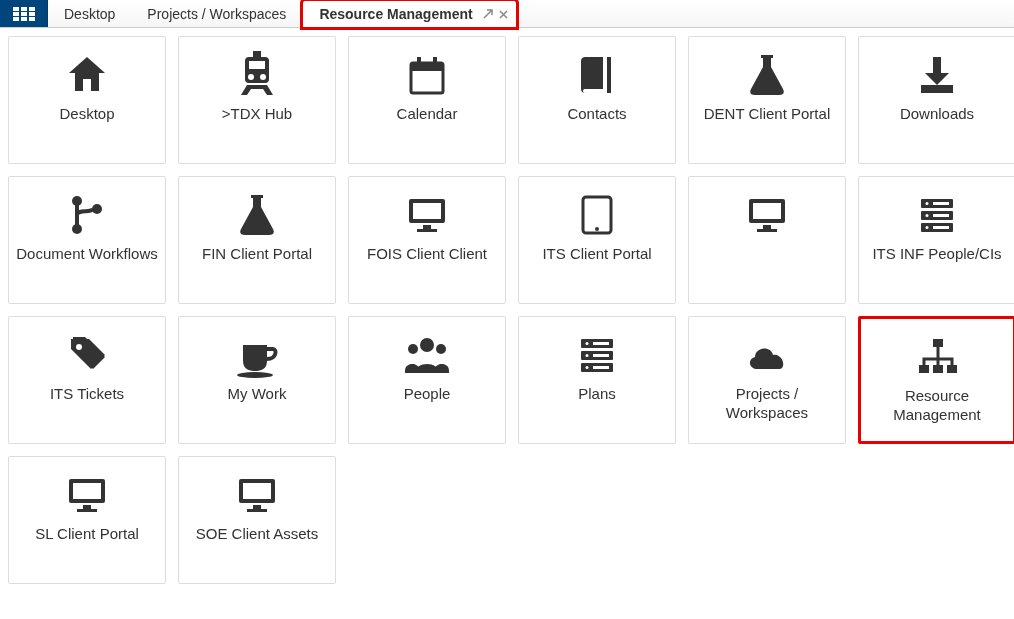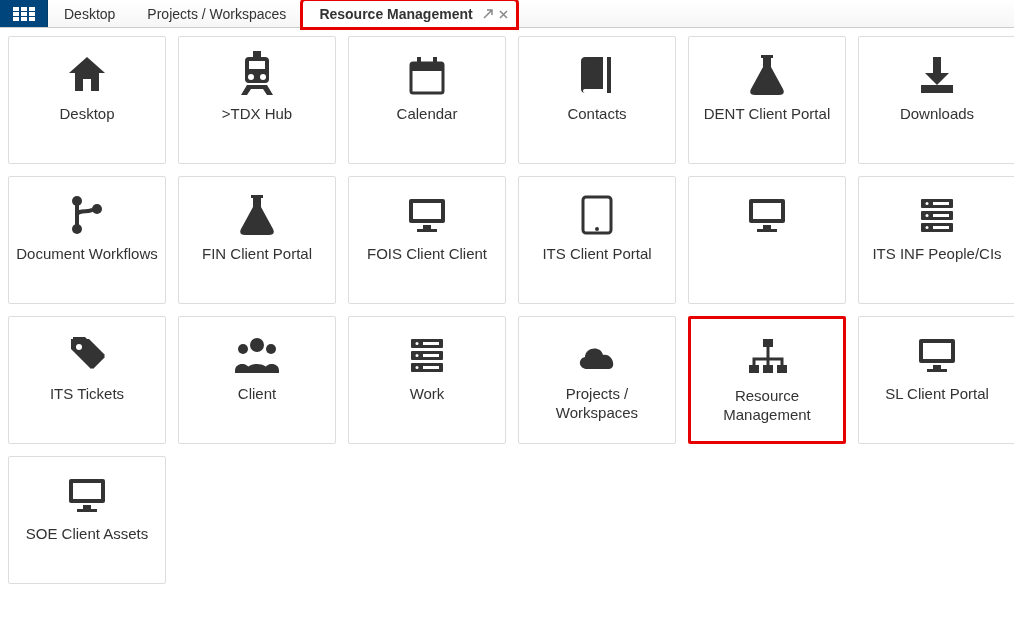--- a/index.html
+++ b/index.html
@@ -225,32 +225,40 @@
       <div class="iconwrap">
         <svg width="48" height="48" viewBox="0 0 48 48">
           <use href="#ic-tag"></use>
         </svg>
       </div>
       <div class="label">ITS Tickets</div>
     </div>
     <div class="tile">
       <div class="iconwrap">
         <svg width="48" height="48" viewBox="0 0 48 48">
+          <use href="#ic-coffee"></use>
+        </svg>
+      </div>
+      <div class="label">My Work</div>
+    </div>
+    <div class="tile">
+      <div class="iconwrap">
+        <svg width="48" height="48" viewBox="0 0 48 48">
           <use href="#ic-people"></use>
         </svg>
       </div>
-      <div class="label">Client</div>
+      <div class="label">People</div>
     </div>
     <div class="tile">
       <div class="iconwrap">
         <svg width="48" height="48" viewBox="0 0 48 48">
           <use href="#ic-server"></use>
         </svg>
       </div>
-      <div class="label">Work</div>
+      <div class="label">Plans</div>
     </div>
     <div class="tile">
       <div class="iconwrap">
         <svg width="48" height="48" viewBox="0 0 48 48">
           <use href="#ic-cloud"></use>
         </svg>
       </div>
       <div class="label">Projects / Workspaces</div>
     </div>
     <div class="tile highlighted">

